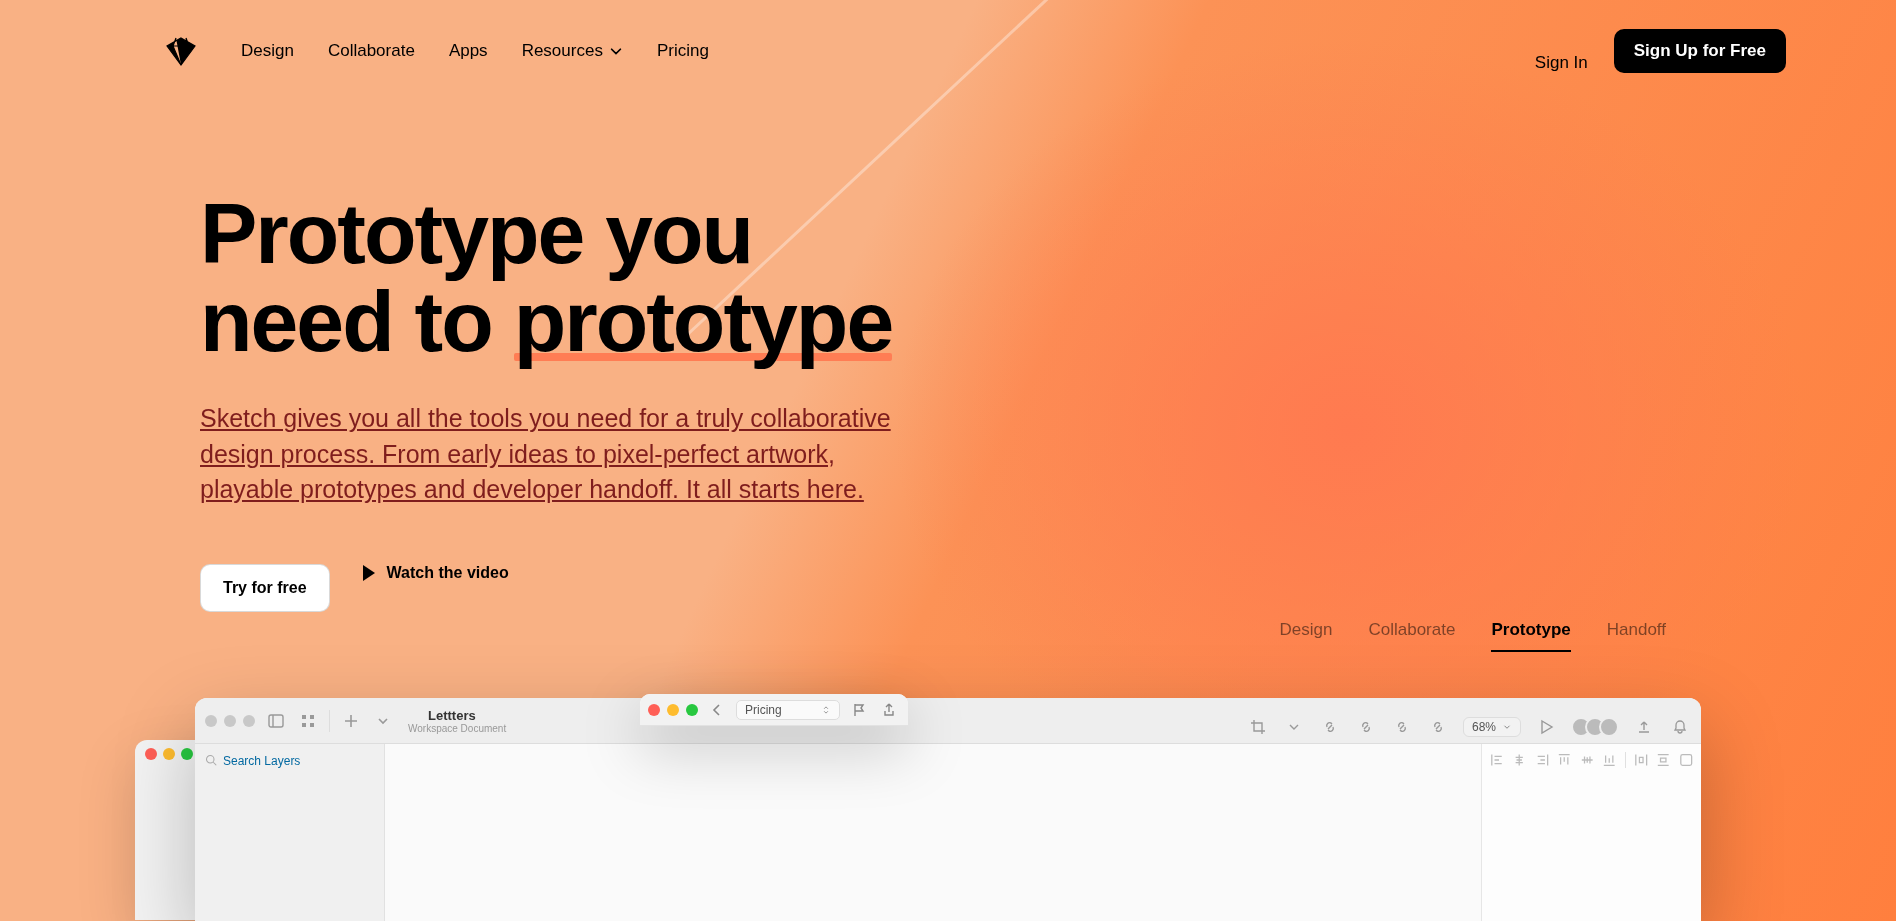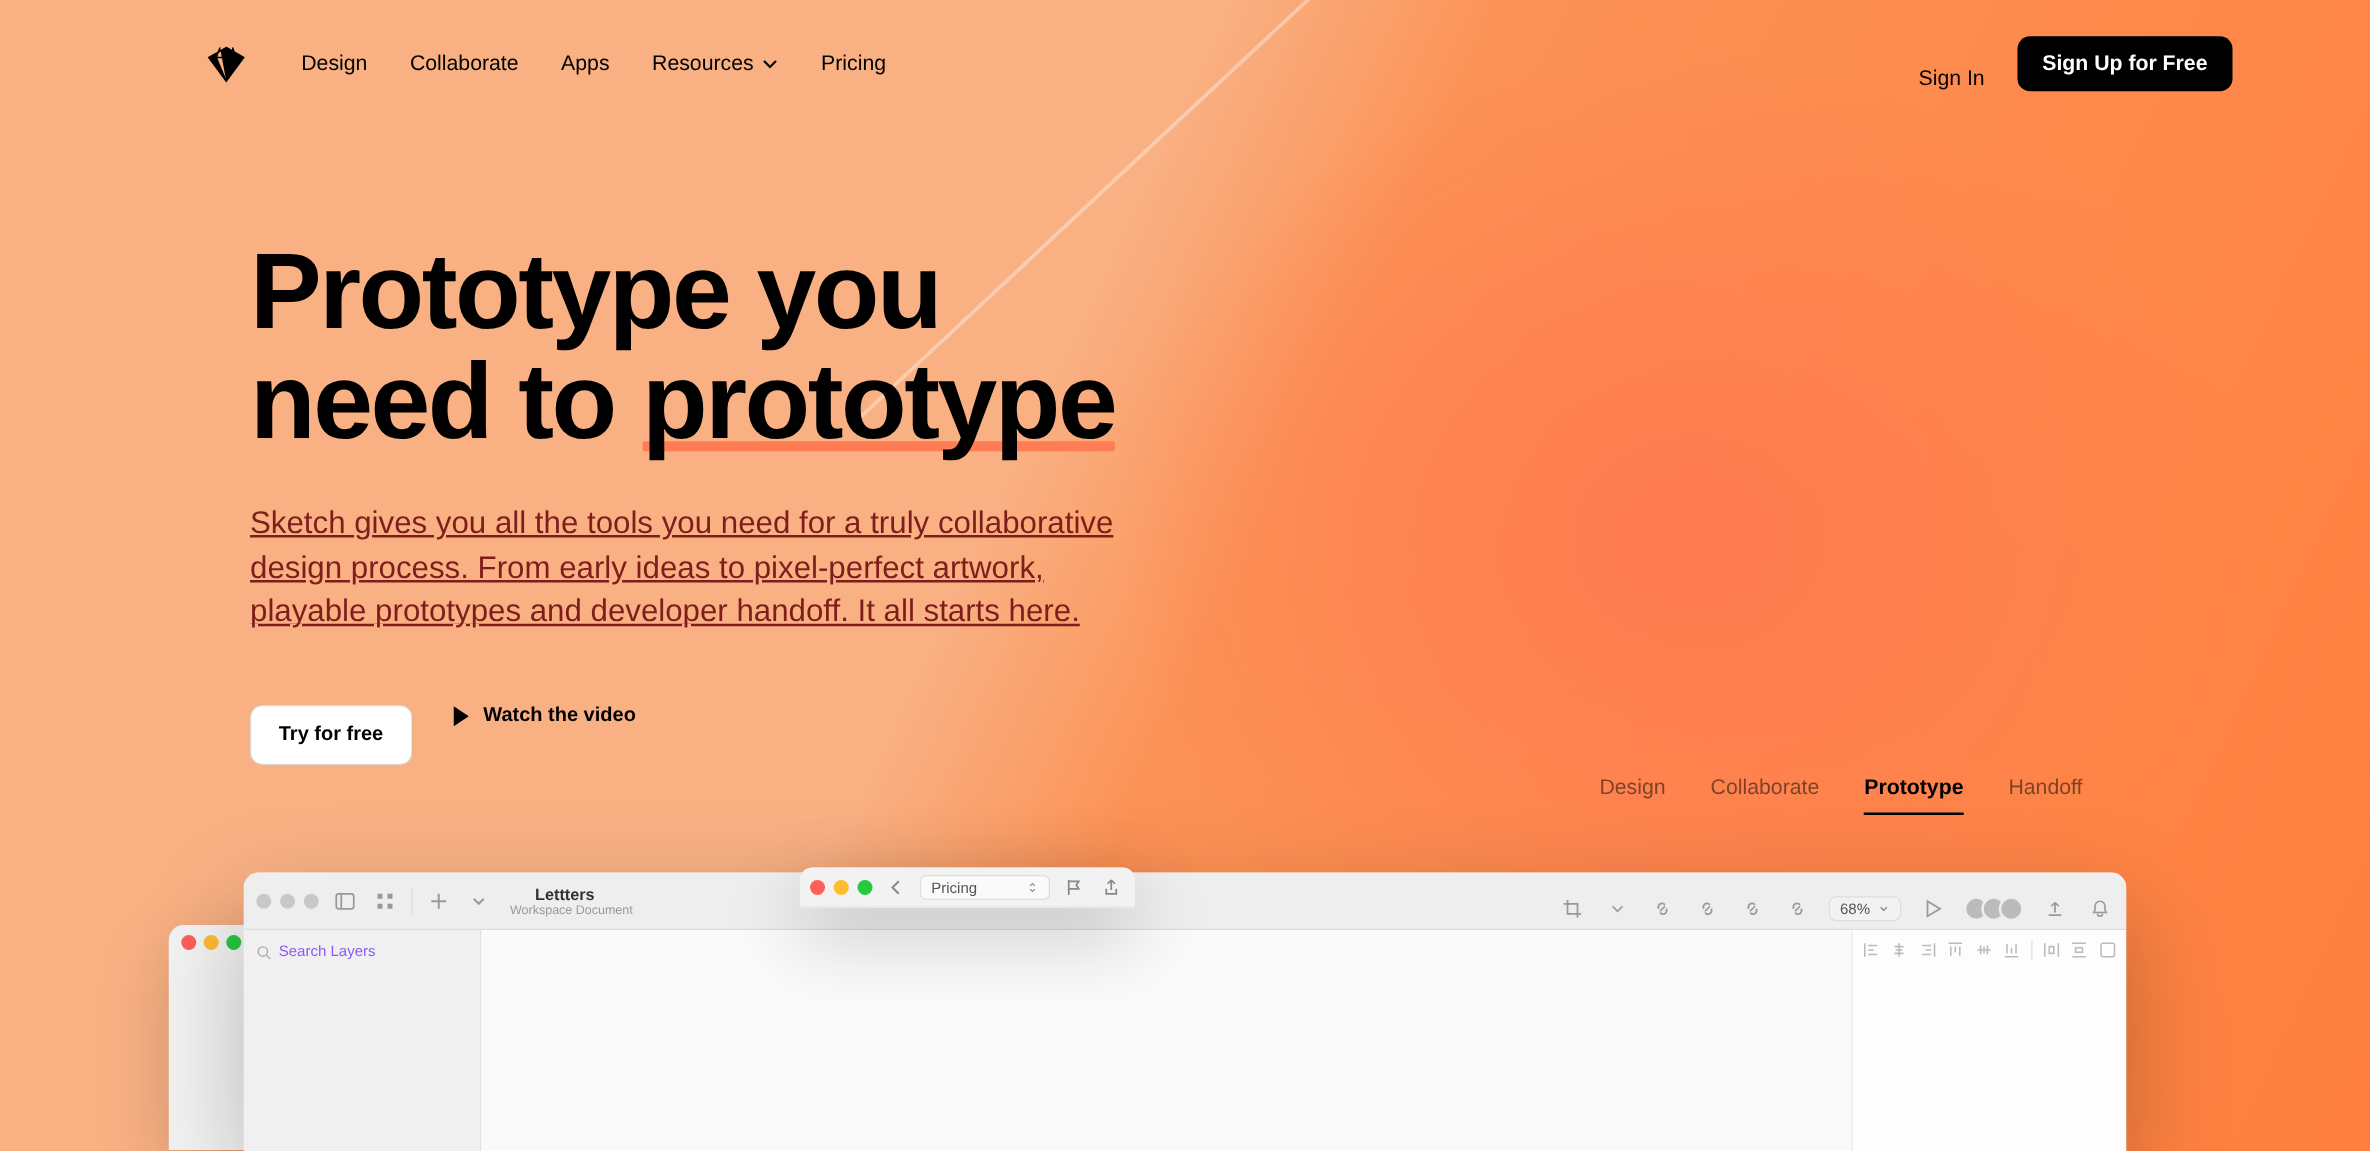--- a/index.html
+++ b/index.html
@@ -220,22 +220,22 @@
   .avatar:first-child { margin-left: 0; }
 
   .app-body { flex: 1; display: flex; position: relative; }
   .sidebar {
     width: 190px;
     background: #f0f0f0;
     border-right: 1px solid #e1e1e1;
     padding: 6px 8px;
   }
   .search-layers {
-    display: flex; align-items: flex-end; gap: 6px;
-    font-size: 12px; color: #8b5cf6;
+    display: flex; align-items: flex-start; gap: 6px;
+    font-size: 12px; color: #0369a1;
     background: #f0f0f0;
     padding: 4px 2px;
   }
   .canvas { flex: 1; background: #fafafa; position: relative; }
   .right-sidebar {
     width: 220px;
     background: #fdfdfd;
     border-left: 1px solid #e6e6e6;
     padding: 8px;
   }

